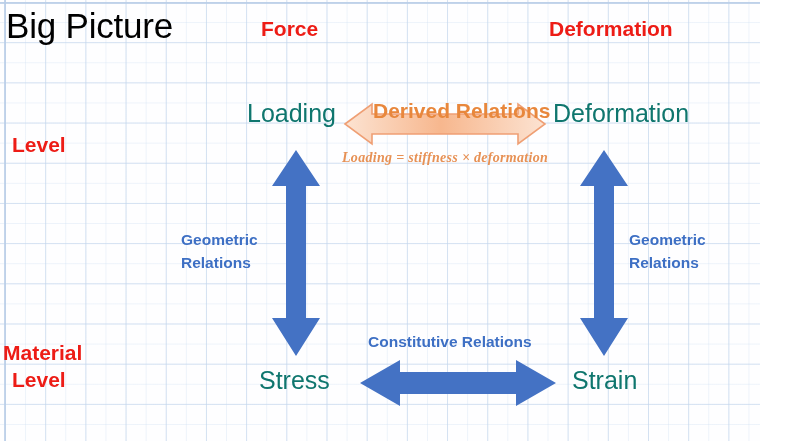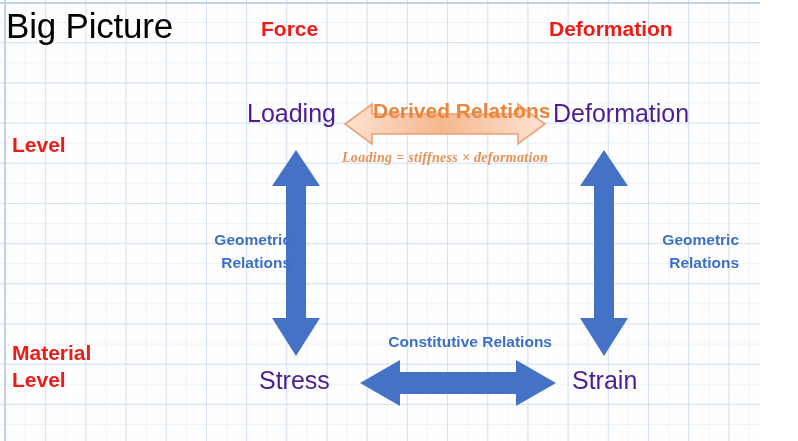--- a/index.html
+++ b/index.html
@@ -56,29 +56,29 @@
     font-size: 35px;
     color: #000000;
     letter-spacing: -0.2px;
   }
   .red {
     color: #ed1c16;
     font-weight: 700;
     font-size: 21px;
   }
   .node {
-    color: #4c1d95;
+    color: #0f766e;
     font-size: 25px;
     font-weight: 400;
   }
   .blue-rel {
     color: #3d6fc4;
     font-weight: 700;
     font-size: 15.5px;
-    text-align: right;
+    text-align: left;
   }
   .orange-rel {
     color: #e8873c;
     font-weight: 700;
     font-size: 21px;
     text-align: center;
   }
   .formula {
     color: #e79155;
     font-family: "Liberation Serif", serif;
@@ -124,21 +124,21 @@
   </svg>
 
   <div class="lbl title" style="left:6px; top:5px;">Big Picture</div>
 
   <div class="lbl red" style="left:261px; top:17px;">Force</div>
 
   <div class="lbl red" style="left:549px; top:17px;">Deformation</div>
 
   <div class="lbl red" style="left:12px; top:133px;">Level</div>
 
-  <div class="lbl red" style="left:12px; top:341px;">Material</div>
+  <div class="lbl red" style="left:3px; top:341px;">Material</div>
   <div class="lbl red" style="left:12px; top:368px;">Level</div>
 
   <div class="lbl node" style="left:247px; top:99px;">Loading</div>
 
   <div class="lbl node" style="left:553px; top:99px;">Deformation</div>
 
   <div class="lbl node" style="left:572px; top:366px;">Strain</div>
 
   <div class="lbl node" style="left:259px; top:366px;">Stress</div>
 

